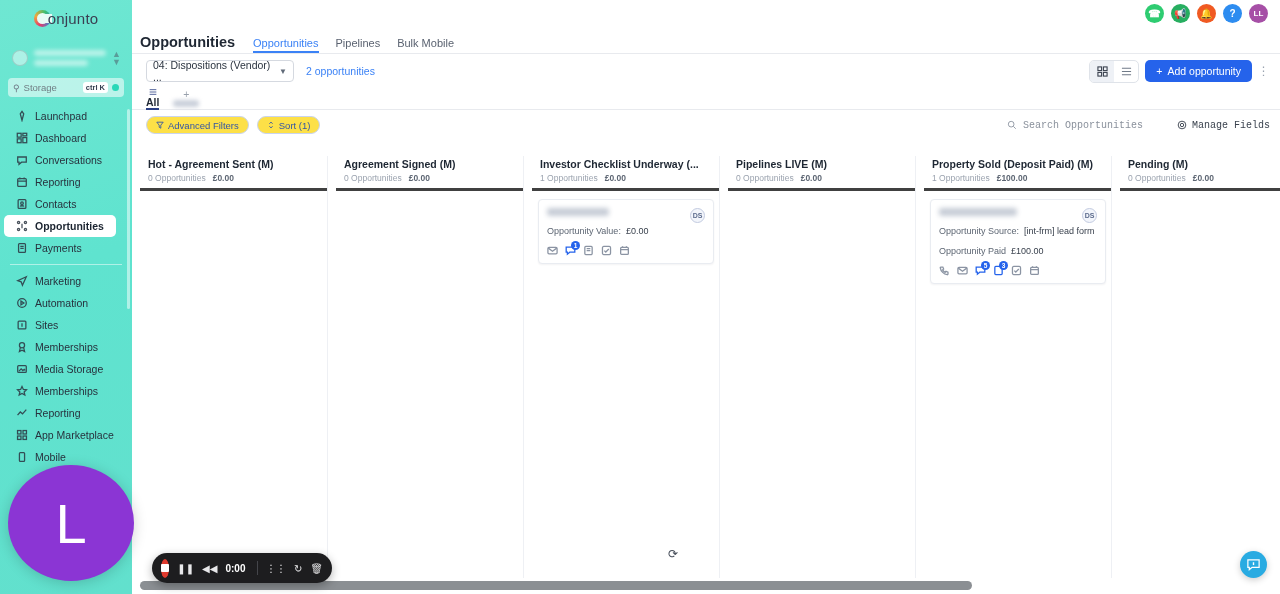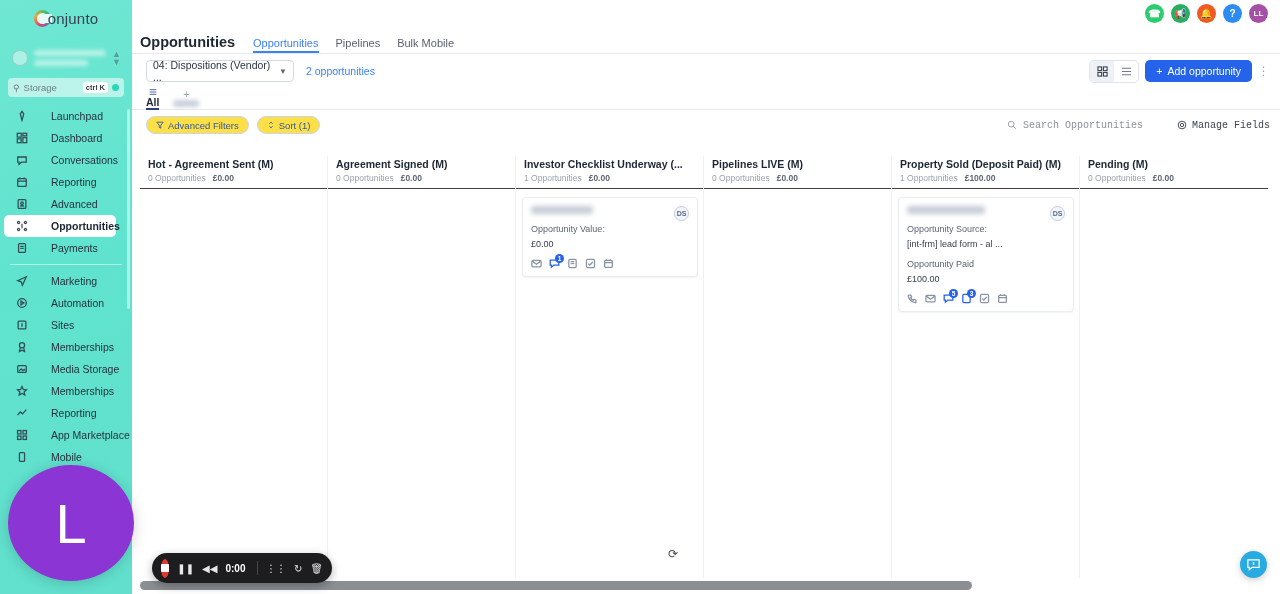--- a/index.html
+++ b/index.html
@@ -53,21 +53,21 @@
   .sb-search .si { font-size:9px; color:#6b7280; }
   .sb-search .sp { font-size:9.5px; color:#707e84; flex:1; }
   .kbd {
     font-size:7.5px; color:#374151; background:#ffffff; border-radius:3px;
     padding:1px 3px; font-weight:bold;
   }
   .spark { width:7px;height:7px;border-radius:50%;background:#2ad8b8; }
 
   .sb-nav { margin-top: 8px; position:relative; }
   .nav-item {
-    height: 22px; display:flex; align-items:center; gap:23px;
+    height: 22px; display:flex; align-items:center; gap:7px;
     padding-left: 12px; margin: 0 16px 0 4px; border-radius: 5px;
     font-size: 10.5px; color: #27313d; cursor: pointer; white-space:nowrap;
   }
   .nav-item .ico { width:12px; height:12px; flex:none; opacity:.85; display:flex;align-items:center;justify-content:center;}
   .nav-item.active { background: #ffffff; color:#1b2430; font-weight:600; }
   .nav-sep { height:1px; background: rgba(255,255,255,.5); margin: 5px 10px; }
   .nav-track {
     position:absolute; right:2px; top:4px; width:3px; height:200px;
     background: rgba(255,255,255,.5); border-radius:2px;
   }
@@ -128,39 +128,39 @@
   .filter-right { margin-left:auto; display:flex; align-items:flex-end; gap:34px;font-family:Liberation Mono, monospace; }
   .search-opp { display:flex; align-items:center; gap:6px; font-size:10px; color:#8a919c; cursor:text;}
   .manage-fields { display:flex; align-items:center; gap:5px; font-size:10px; color:#3b434f; cursor:pointer;}
 
   
   .board {
     position:absolute; left:0; right:0; top:152px; bottom:16px;
     display:flex; gap:0; padding: 0 0 0 8px; overflow:hidden; background:#fff;
   }
   .col { width: 188px; flex:none; position:relative; }
-  .col + .col { margin-left: 0px; }
-  .col-head { padding: 6px 8px 5px 8px; border-bottom:1px solid #404040; }
+  .col + .col { margin-left: 8px; }
+  .col-head { padding: 6px 8px 5px 8px; border-bottom:3px solid #404040; }
   .col-title { font-size:10.5px; font-weight:bold; color:#1e2733; white-space:nowrap; overflow:hidden; text-overflow:ellipsis;}
   .col-meta { margin-top:3px; font-size:8.5px; color:#9aa2ae; display:flex; gap:7px; }
   .col-meta b { color:#5d6673; font-weight:600; }
   .col-body { padding: 8px 6px; }
   .col-div { position:absolute; right:0; top:4px; bottom:0; width:1px; background:#eef0f4; }
 
   .card {
     background:#fff; border:1px solid #e9ecf1; border-radius:4px; padding: 8px 8px 7px 8px;
     box-shadow: 0 1px 2px rgba(16,24,40,.05); cursor:pointer; position:relative;
   }
   .card-name { height:8px; width:62px; background:#c6ccd6; border-radius:3px; filter: blur(2.4px); }
   .card-av {
     position:absolute; right:8px; top:8px; width:15px;height:15px;border-radius:50%;
     border:1px solid #c3cbe0; background:#f2f5fb; color:#5b6a8c; font-size:7px;
     display:flex;align-items:center;justify-content:center; font-weight:bold;
   }
-  .card-row { margin-top:10px; font-size:9px; color:#5d6673; display:flex; gap:5px; white-space:nowrap; overflow:hidden;flex-direction:column;}
+  .card-row { margin-top:10px; font-size:9px; color:#5d6673; display:flex; gap:5px; white-space:nowrap; overflow:hidden;}
   .card-row .lbl { color:#5d6673; }
   .card-row .val { color:#39414d; }
   .card-icons { margin-top:9px; display:flex; gap:7px; align-items:center; }
   .ci { position:relative; width:11px; height:11px; display:flex; align-items:center; justify-content:center; cursor:pointer;}
   .ci svg { width:11px;height:11px; stroke:#8b94a3; fill:none; stroke-width:1.4;}
   .ci.on svg { stroke:#2563eb; }
   .badge {
     position:absolute; top:-4px; right:-4px; min-width:9px;height:9px; border-radius:5px;
     background:#2563eb; color:#fff; font-size:6.5px; line-height:9px; text-align:center; padding:0 1px;
     font-weight:bold;
@@ -269,21 +269,21 @@
         <span>Reporting</span>
       </div>
       <div class="nav-item">
         <span class="ico">
             <svg class="i" viewBox="0 0 14 14">
               <rect x="2.5" y="2" width="9" height="10" rx="1"></rect>
               <circle cx="7" cy="6" r="1.5"></circle>
               <path d="M4.8 10c.5-1.3 3.9-1.3 4.4 0"></path>
             </svg>
           </span>
-        <span>Advanced</span>
+        <span>Contacts</span>
       </div>
       <div class="nav-item active">
         <span class="ico">
             <svg class="i" viewBox="0 0 14 14" stroke-width="1.8">
               <circle cx="3" cy="3" r="1.3"></circle>
               <circle cx="11" cy="3" r="1.3"></circle>
               <circle cx="3" cy="11" r="1.3"></circle>
               <circle cx="11" cy="11" r="1.3"></circle>
               <path d="M7 4.5v5"></path>
             </svg>

